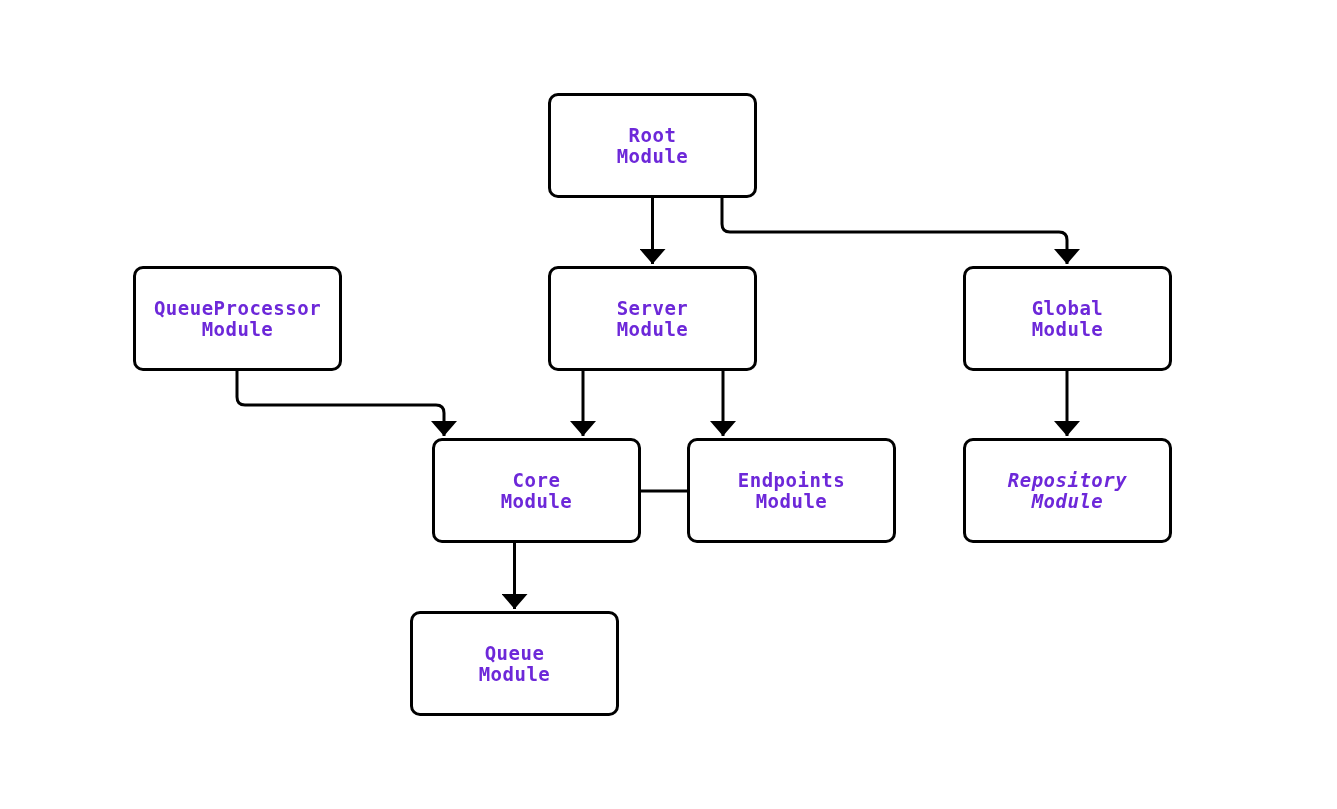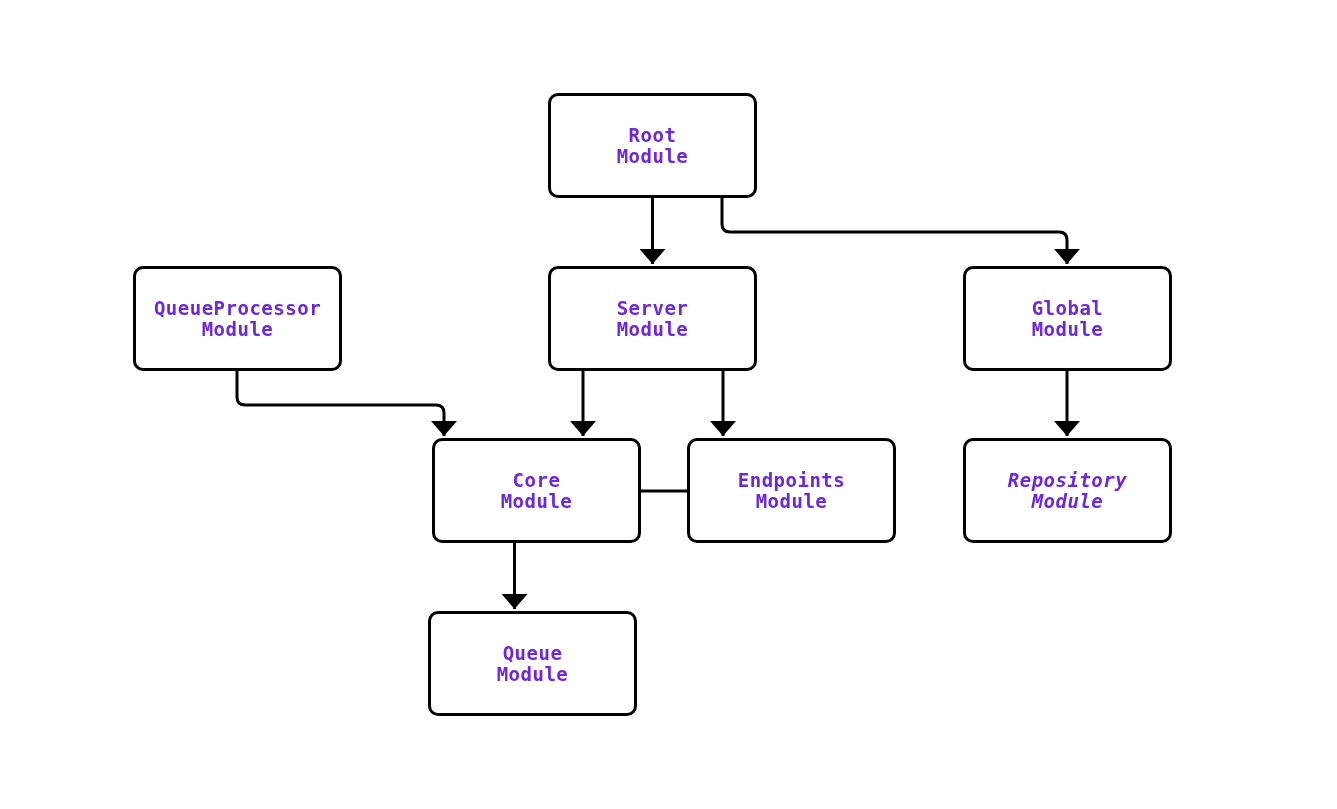--- a/index.html
+++ b/index.html
@@ -47,21 +47,21 @@
     white-space: pre-line;
     letter-spacing: 0.5px;
   }
   .node-root          { left: 548px; top: 93px;  }
   .node-queue-processor { left: 133px; top: 266px; }
   .node-server        { left: 548px; top: 266px; align-items: center; }
   .node-global        { left: 963px; top: 266px; }
   .node-core          { left: 432px; top: 438px; }
   .node-endpoints     { left: 687px; top: 438px; }
   .node-repository    { left: 963px; top: 438px; font-style: italic; }
-  .node-queue         { left: 428px; top: 611px; }
+  .node-queue         { left: 410px; top: 611px; }
 </style>
 </head>
 <body>
 
 <div class="canvas">
 
   <svg class="edges-layer" width="1337" height="809" viewBox="0 0 1337 809" xmlns="http://www.w3.org/2000/svg">
     <defs>
       <marker id="arrowhead" markerUnits="userSpaceOnUse" markerWidth="16" markerHeight="26" refX="15" refY="13" orient="auto">
         <path d="M0 0 L15 13 L0 26 Z" fill="#000000"></path>

